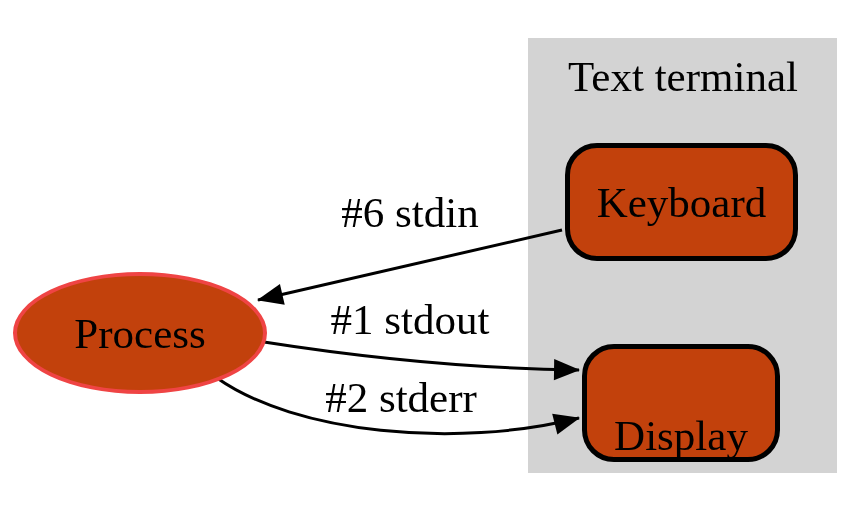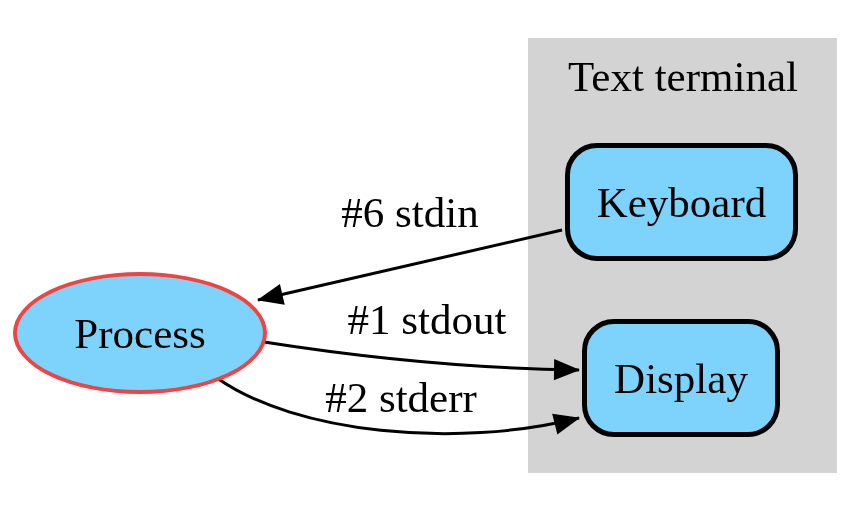--- a/index.html
+++ b/index.html
@@ -31,47 +31,48 @@
     white-space: nowrap;
     font-size: 43px;
     line-height: 1;
     color: #000000;
   }
   .cluster-title {
     left: 683px;
     top: 76px;
   }
   .edge-label-stdin  { left: 410px; top: 212px; }
-  .edge-label-stdout { left: 410px; top: 319px; margin-left: 17px; }
+  .edge-label-stdout { left: 410px; top: 319px; }
   .edge-label-stderr { left: 401px; top: 397px; }
   .node {
     position: absolute;
     box-sizing: border-box;
-    background: #7dd3fc;
+    background: #c2410c;
     display: flex;
     align-items: center;
     justify-content: center;
     font-size: 43px;
     line-height: 1;
   }
   .node-rounded {
     border: 5px solid #000000;
     border-radius: 32px;
   }
   .node-keyboard {
     left: 565px;
     top: 143px;
     width: 233px;
     height: 118px;
   }
   .node-display {
     left: 582px;
-    top: 319px;
+    top: 344px;
     width: 198px;
     height: 118px;
+    align-items: flex-end;
   }
   .node-process {
     left: 13px;
     top: 272px;
     width: 254px;
     height: 122px;
     border: 4px solid #ef4444;
     border-radius: 50%;
   }
   svg.edges {

